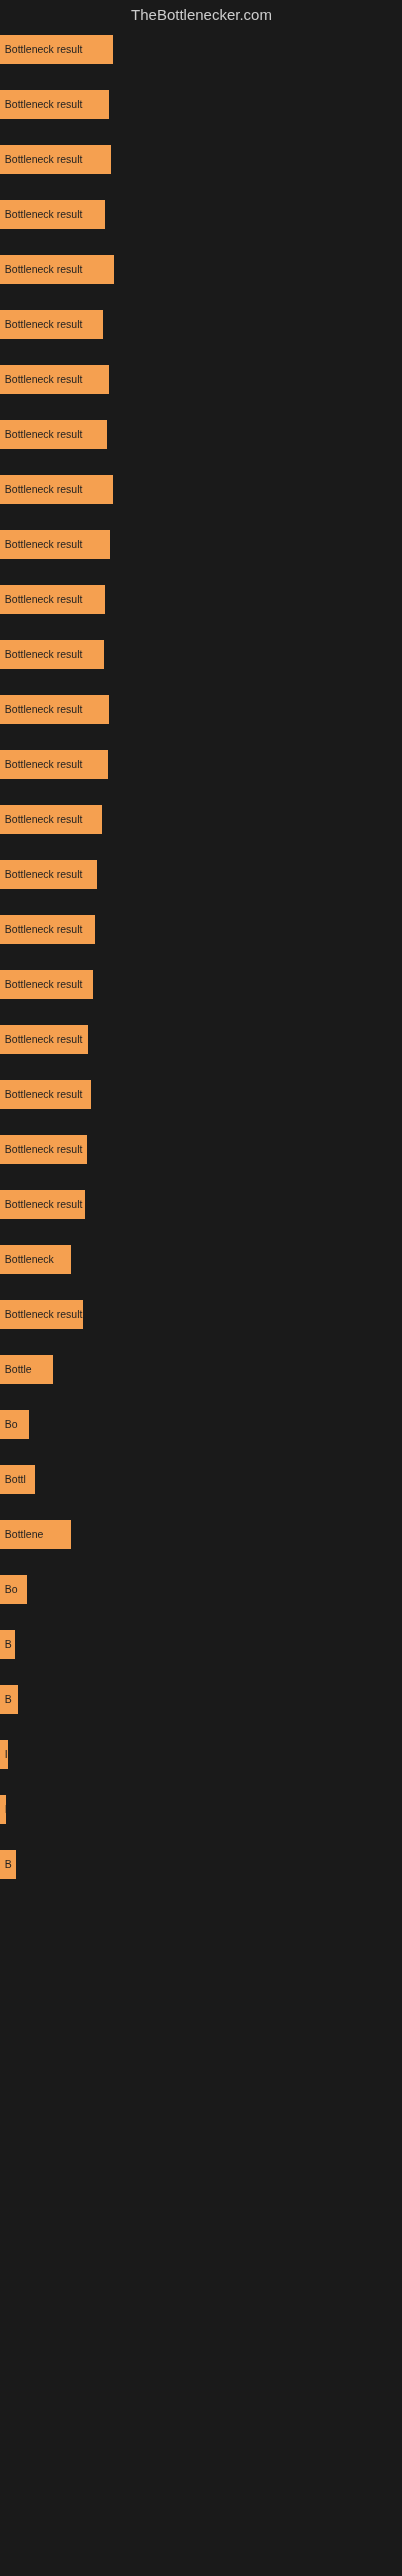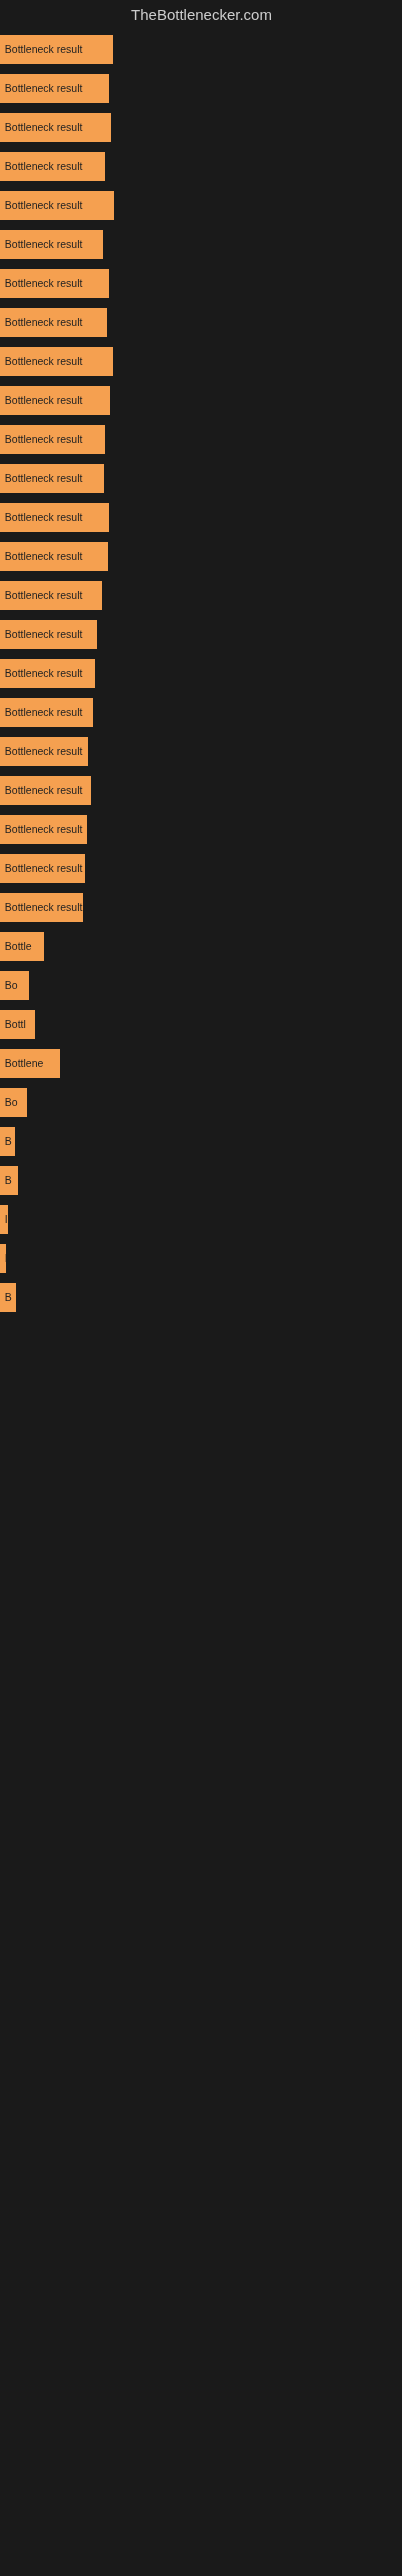--- a/index.html
+++ b/index.html
@@ -20,21 +20,21 @@
       text-align: center;
       color: #cccccc;
       font-size: 15px;
       padding: 6.4px 0;
       background-color: #1a1a1a;
     }
 
     .bars-container {
       display: flex;
       flex-direction: column;
-      gap: 0;
+      gap: 16px;
       padding: 0;
     }
 
     .bar-row {
       display: flex;
       align-items: center;
       height: 39px;
       position: relative;
       padding: 4.8px 0;
     }
@@ -167,41 +167,46 @@
       <div class="bar" style="width: 87px;">
         <span class="bar-label">Bottleneck result</span>
       </div>
     </div>
     <div class="bar-row">
       <div class="bar" style="width: 85px;">
         <span class="bar-label">Bottleneck result</span>
       </div>
     </div>
     <div class="bar-row">
+      <div class="bar" style="width: 71px;">
+        <span class="bar-label">Bottleneck</span>
+      </div>
+    </div>
+    <div class="bar-row">
       <div class="bar" style="width: 83px;">
         <span class="bar-label">Bottleneck result</span>
       </div>
     </div>
     <div class="bar-row">
-      <div class="bar" style="width: 44px;">
+      <div class="bar" style="width: 53px;">
         <span class="bar-label">Bottle</span>
       </div>
     </div>
     <div class="bar-row">
       <div class="bar" style="width: 29px;">
         <span class="bar-label">Bo</span>
       </div>
     </div>
     <div class="bar-row">
       <div class="bar" style="width: 35px;">
         <span class="bar-label">Bottl</span>
       </div>
     </div>
     <div class="bar-row">
-      <div class="bar" style="width: 60px; text-align: right;">
+      <div class="bar" style="width: 71px; text-align: right;">
         <span class="bar-label">Bottlene</span>
       </div>
     </div>
     <div class="bar-row">
       <div class="bar" style="width: 27px;">
         <span class="bar-label">Bo</span>
       </div>
     </div>
     <div class="bar-row">
       <div class="bar" style="width: 14.5px;">

